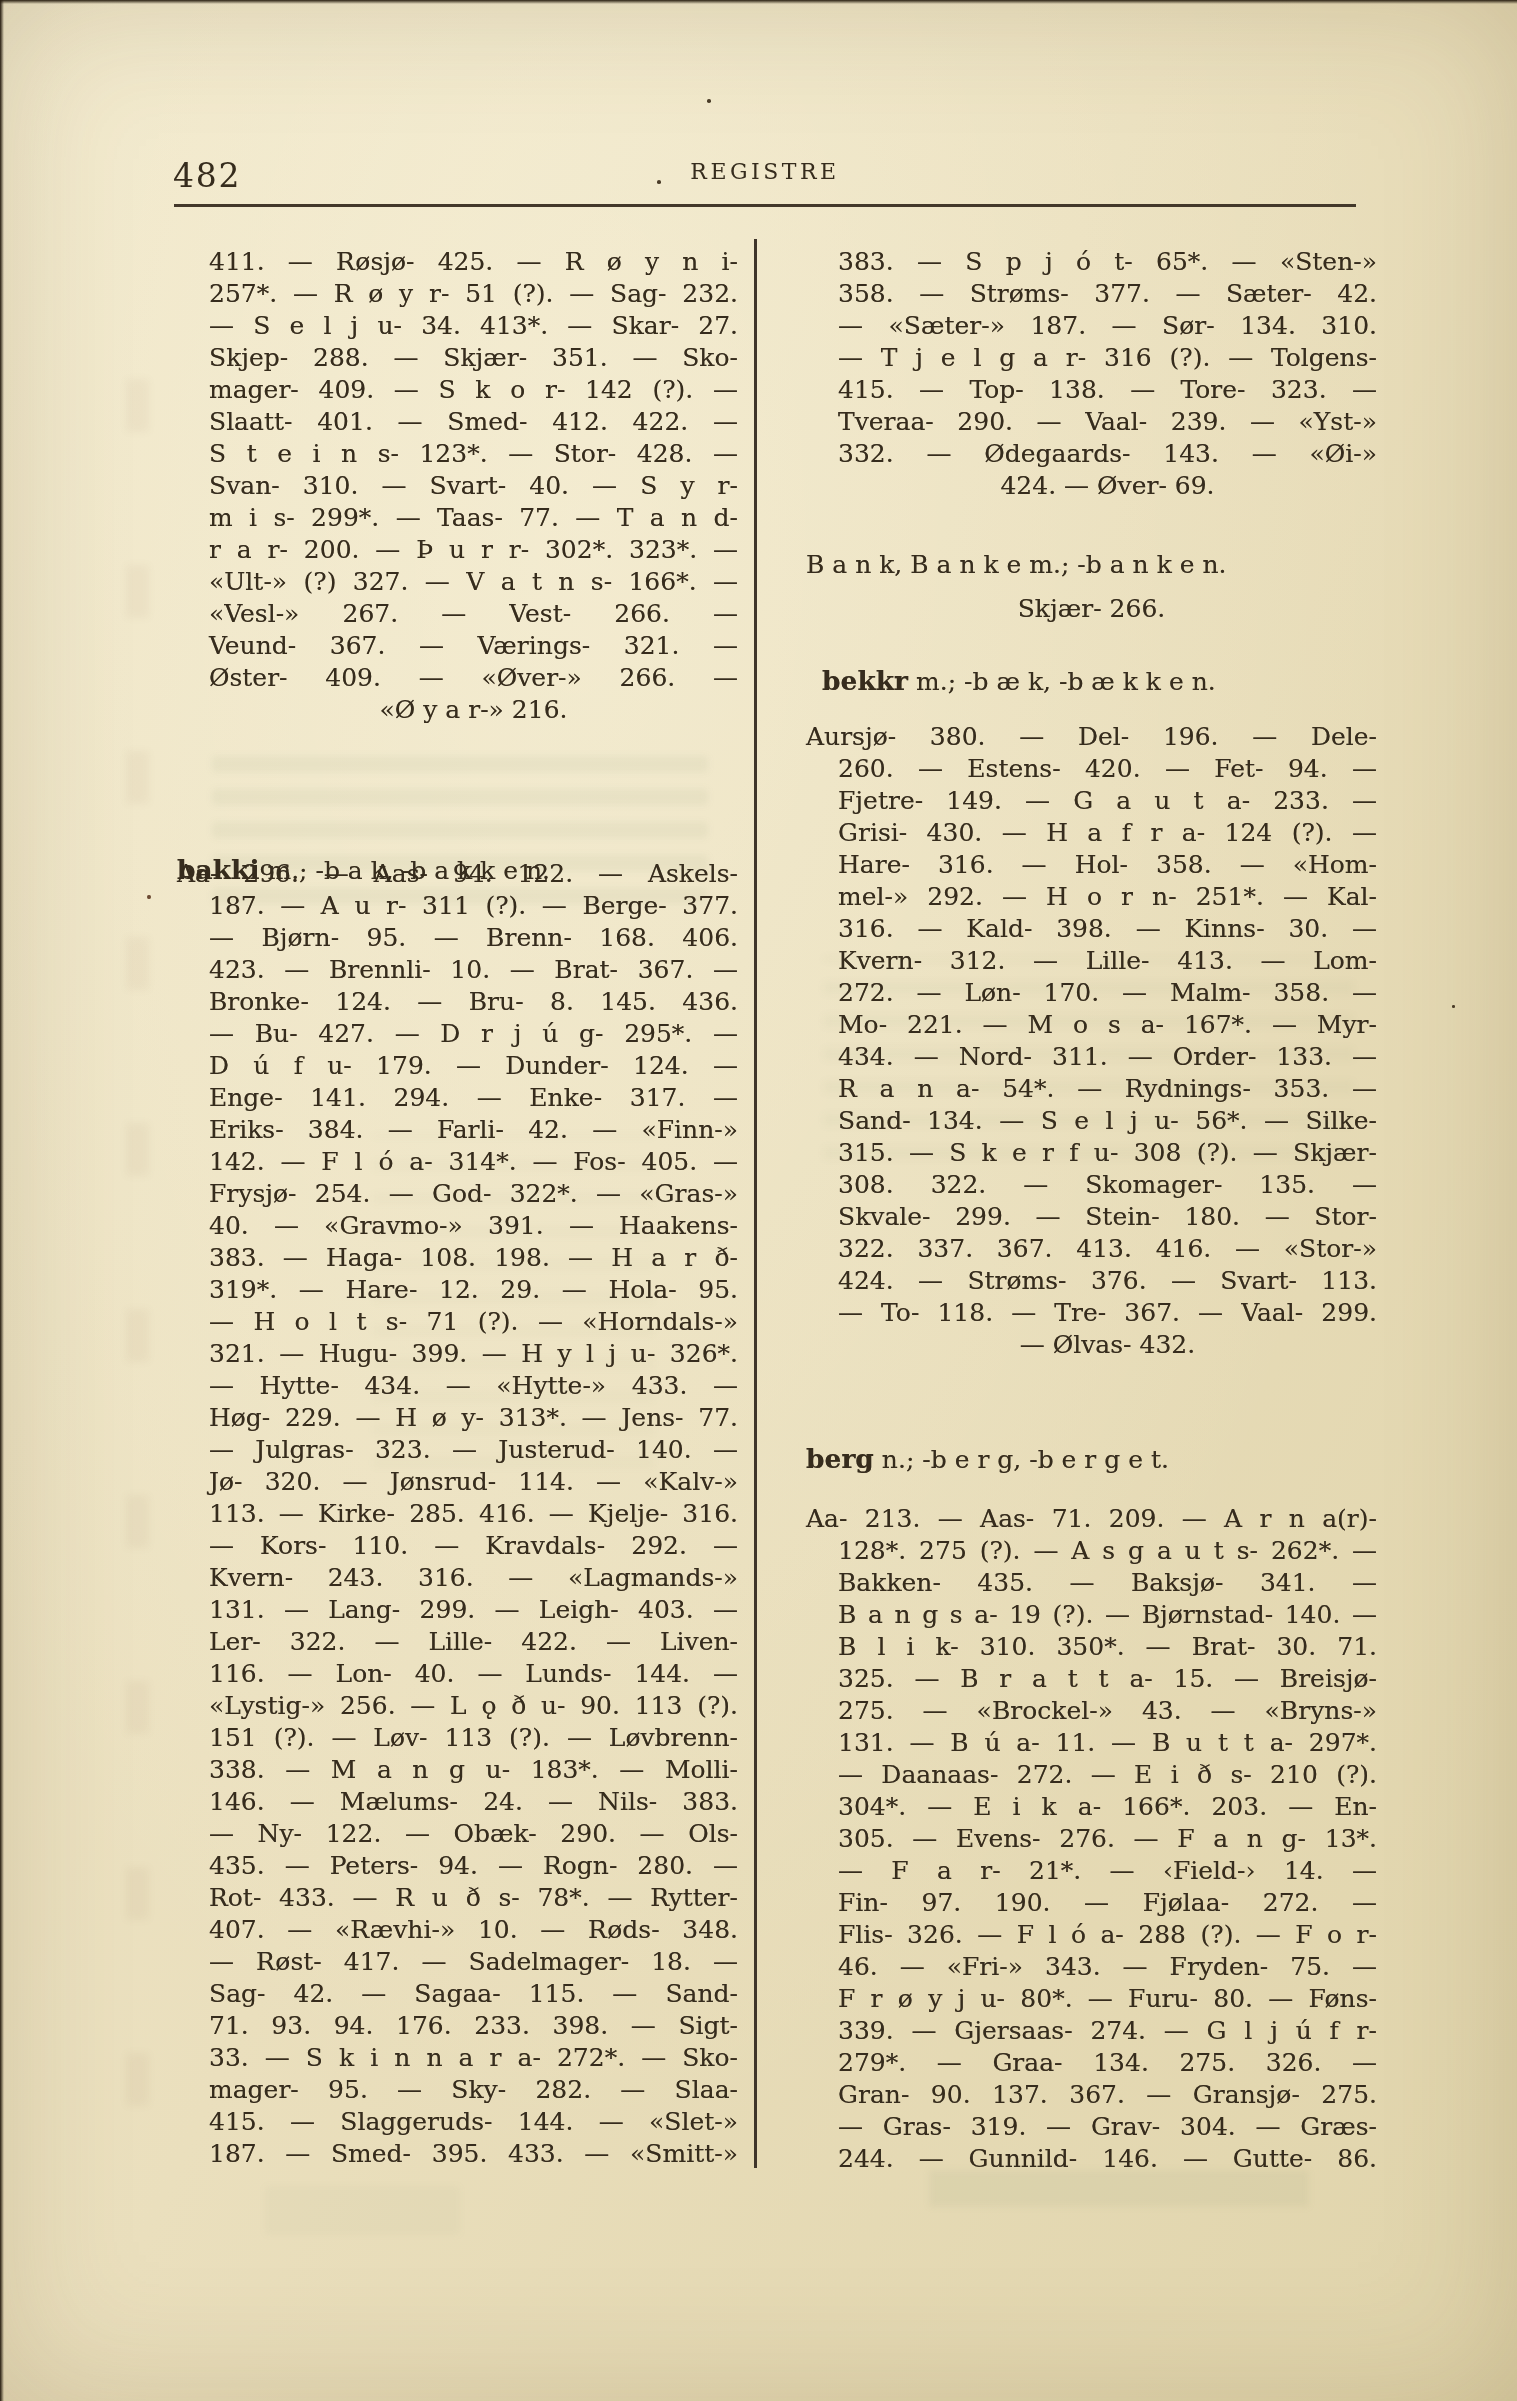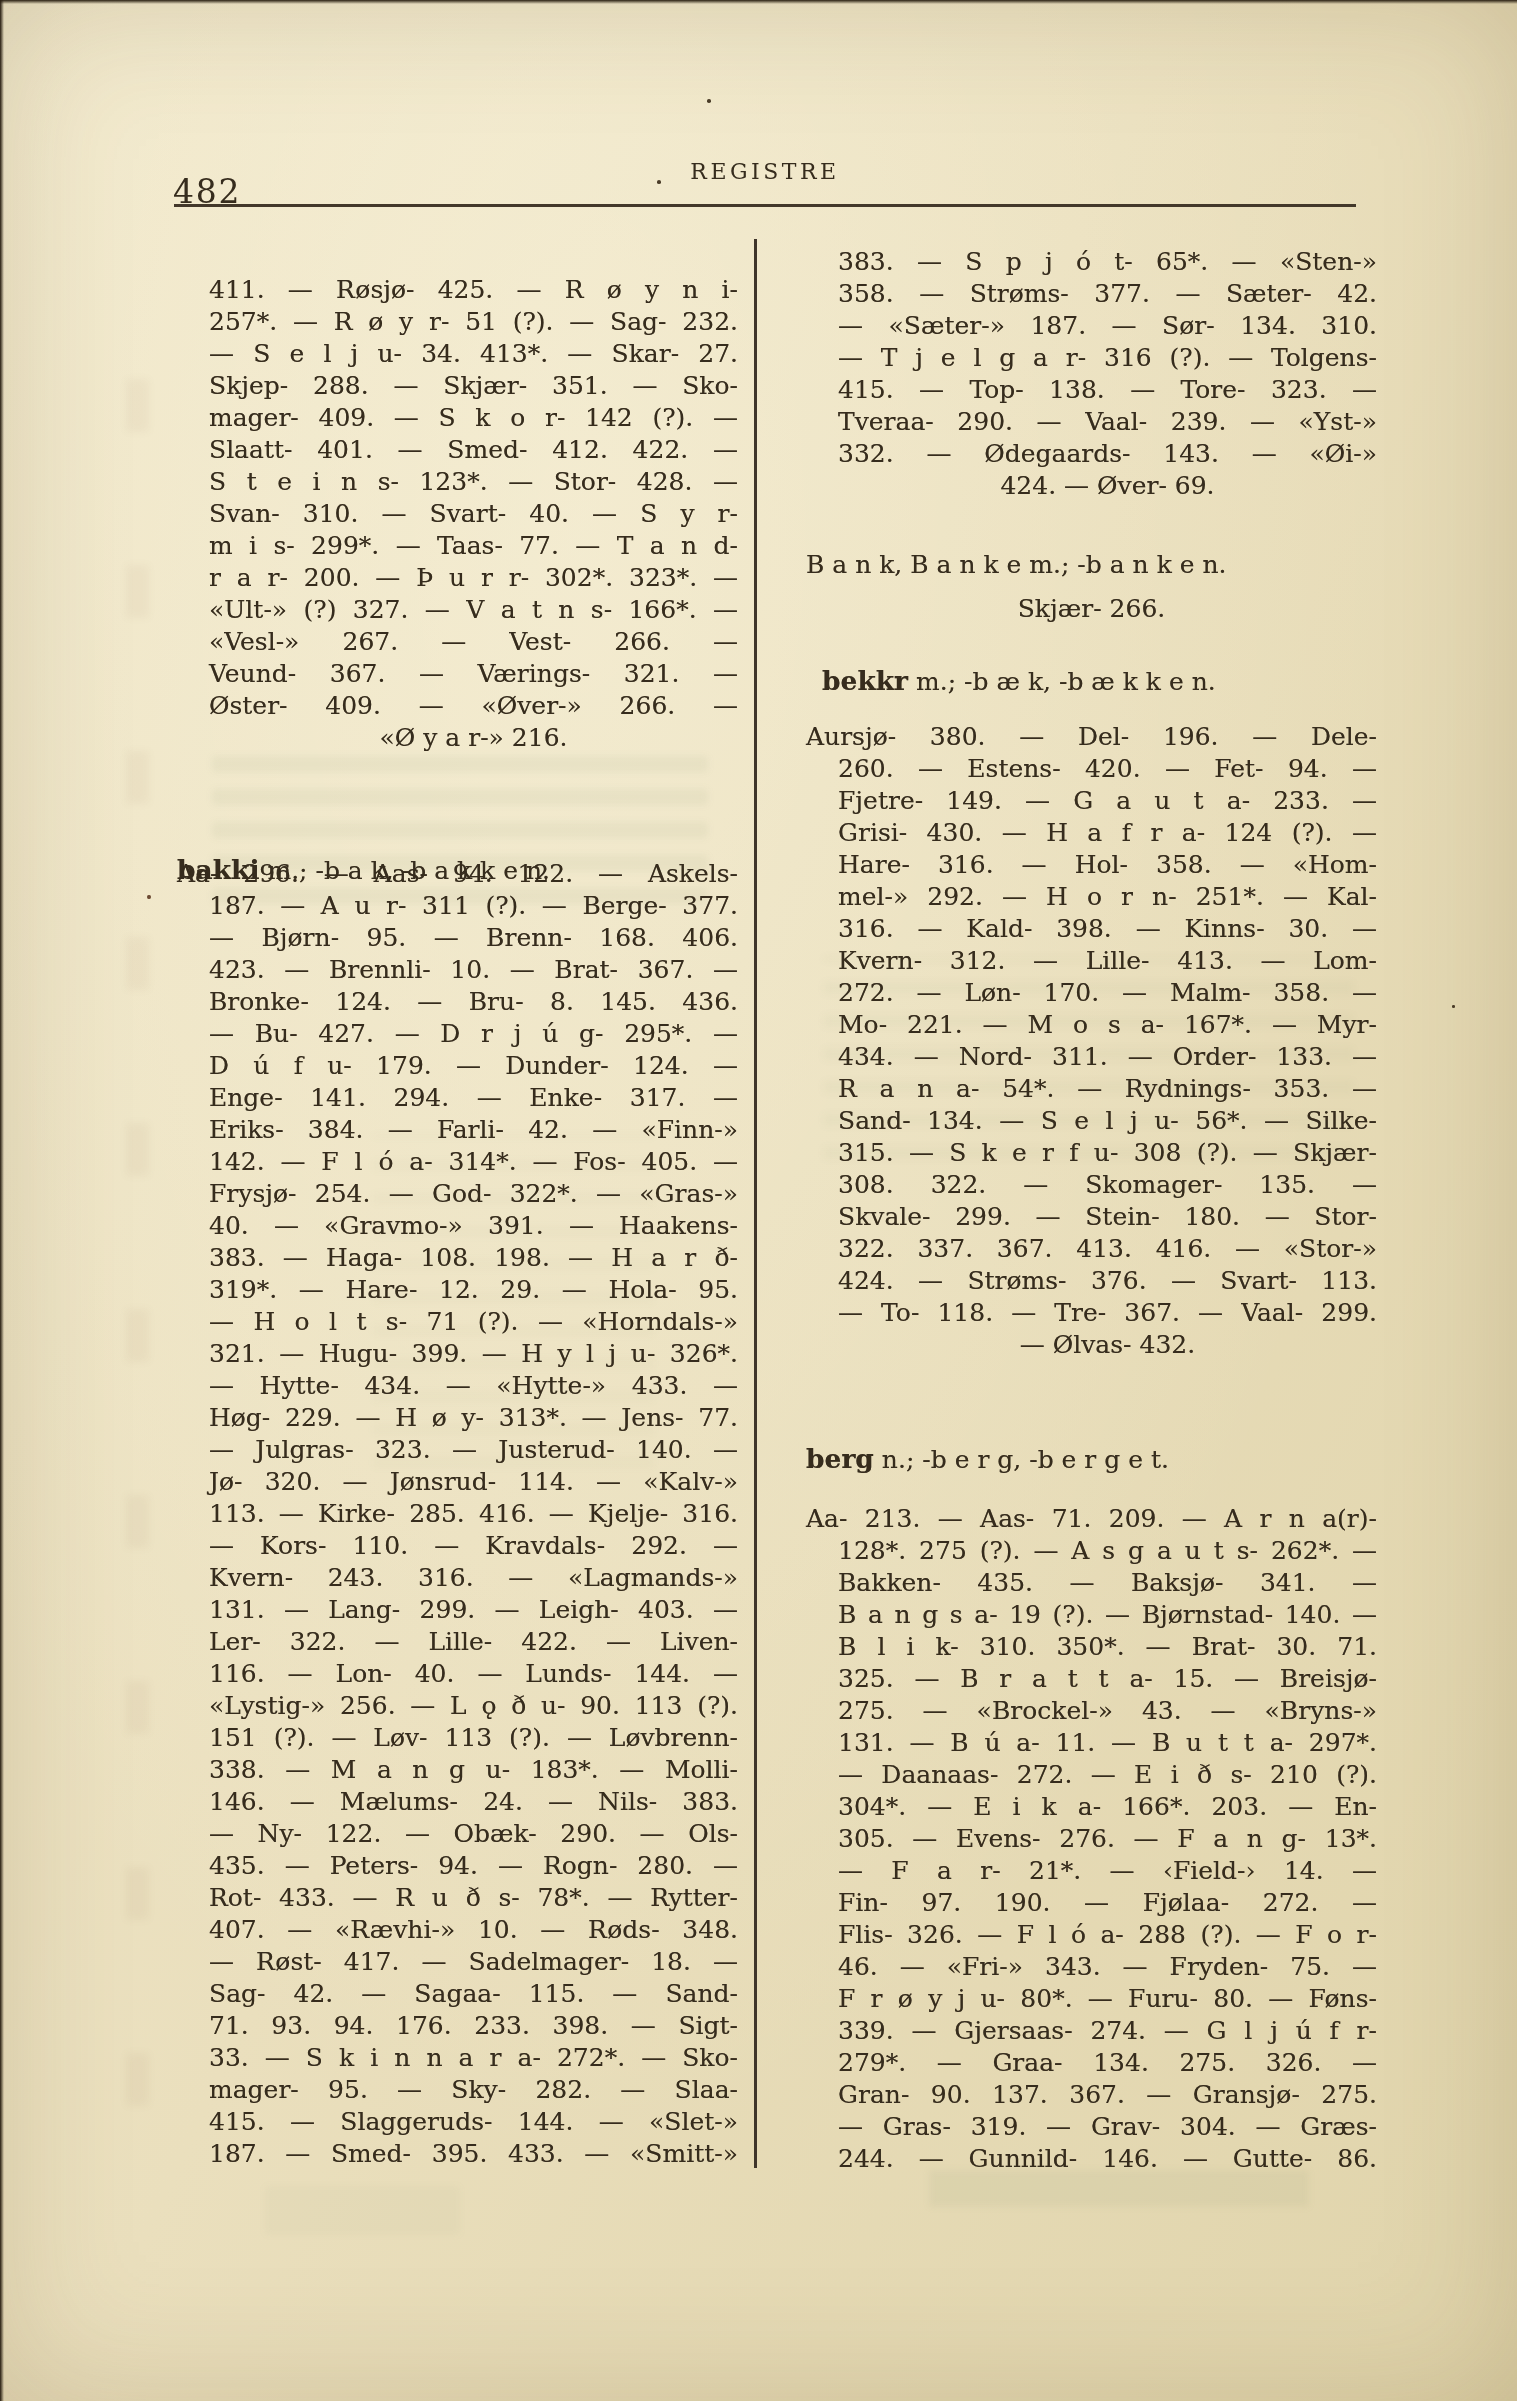--- a/index.html
+++ b/index.html
@@ -8,21 +8,21 @@
     font-family:"DejaVu Serif","Liberation Serif",serif;color:#362c1d;
     background:
       radial-gradient(ellipse at 38% 22%, rgba(255,251,232,.38), rgba(255,251,232,0) 62%),
       linear-gradient(115deg,#f1e8cb 0%,#eadfbd 45%,#e0d4ab 100%);
     box-shadow: inset 0 0 133px rgba(110,85,40,.22);
   }
   .edge-left{position:absolute;left:0;top:0;width:4.4px;height:100%;
     background:linear-gradient(to right,#241a0e,rgba(36,26,14,0));}
   .edge-top{position:absolute;left:0;top:0;width:100%;height:3.5px;
     background:linear-gradient(to bottom,#2a2012,rgba(42,32,18,0));}
-  .page-number{position:absolute;left:173px;top:172px;font-size:33px;letter-spacing:1.8px;}
+  .page-number{position:absolute;left:173px;top:156px;font-size:33px;letter-spacing:1.8px;}
   .running-head{position:absolute;left:619px;width:292px;top:159px;text-align:center;
     font-size:22px;letter-spacing:3.5px;}
   .head-dot{position:absolute;left:657px;top:180px;width:4.4px;height:3.5px;background:#4a3c28;border-radius:50%;}
   .head-rule{position:absolute;left:174px;top:204px;width:1182px;height:2.7px;background:#43382a;}
   .col-divider{position:absolute;left:754px;top:239px;width:2.7px;height:1929px;background:#3f352a;}
   .col{position:absolute;top:0;height:100%;}
   #col-left{left:177px;width:561px;}
   #col-right{left:806px;width:571px;}
   .block{position:absolute;left:0;width:100%;}
   .line{font-size:25px;line-height:32px;text-align:justify;text-align-last:justify;
@@ -64,21 +64,21 @@
   <div class="speck sp2"></div>
   <div class="speck sp3"></div>
   <div class="head-dot"></div>
 
   <div class="page-number">482</div>
   <div class="running-head">REGISTRE</div>
   <div class="head-rule"></div>
   <div class="col-divider"></div>
 
   <div id="col-left" class="col">
-      <div class="block para" style="top: 246px; margin-top: 28px;">
+      <div class="block para" style="top: 246px;">
         <div class="line indent">411. — Røsjø- 425. — R ø y n i-</div>
         <div class="line indent">257*. — R ø y r- 51 (?). — Sag- 232.</div>
         <div class="line indent">— S e l j u- 34. 413*. — Skar- 27.</div>
         <div class="line indent">Skjep- 288. — Skjær- 351. — Sko-</div>
         <div class="line indent">mager- 409. — S k o r- 142 (?). —</div>
         <div class="line indent">Slaatt- 401. — Smed- 412. 422. —</div>
         <div class="line indent">S t e i n s- 123*. — Stor- 428. —</div>
         <div class="line indent">Svan- 310. — Svart- 40. — S y r-</div>
         <div class="line indent">m i s- 299*. — Taas- 77. — T a n d-</div>
         <div class="line indent">r a r- 200. — Þ u r r- 302*. 323*. —</div>

